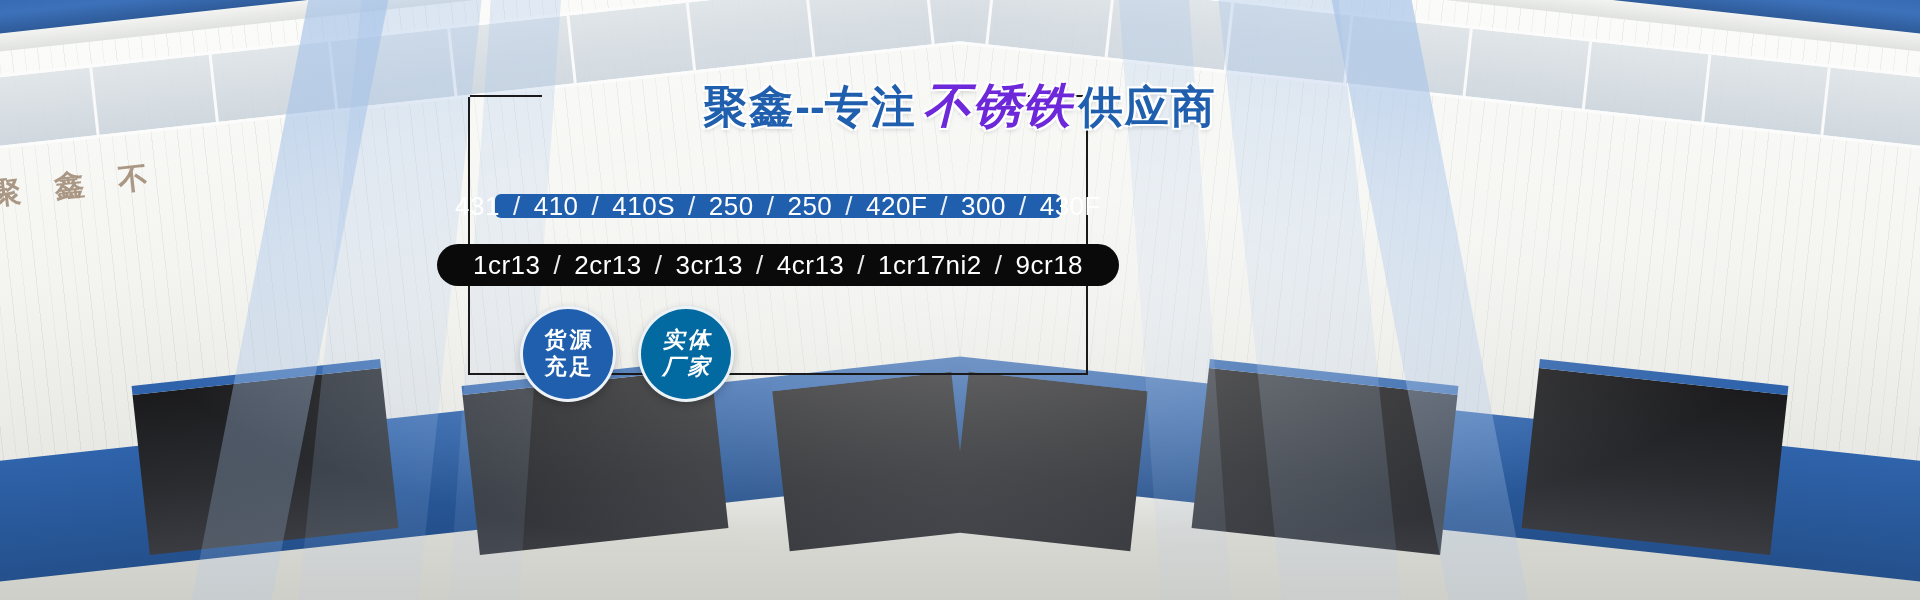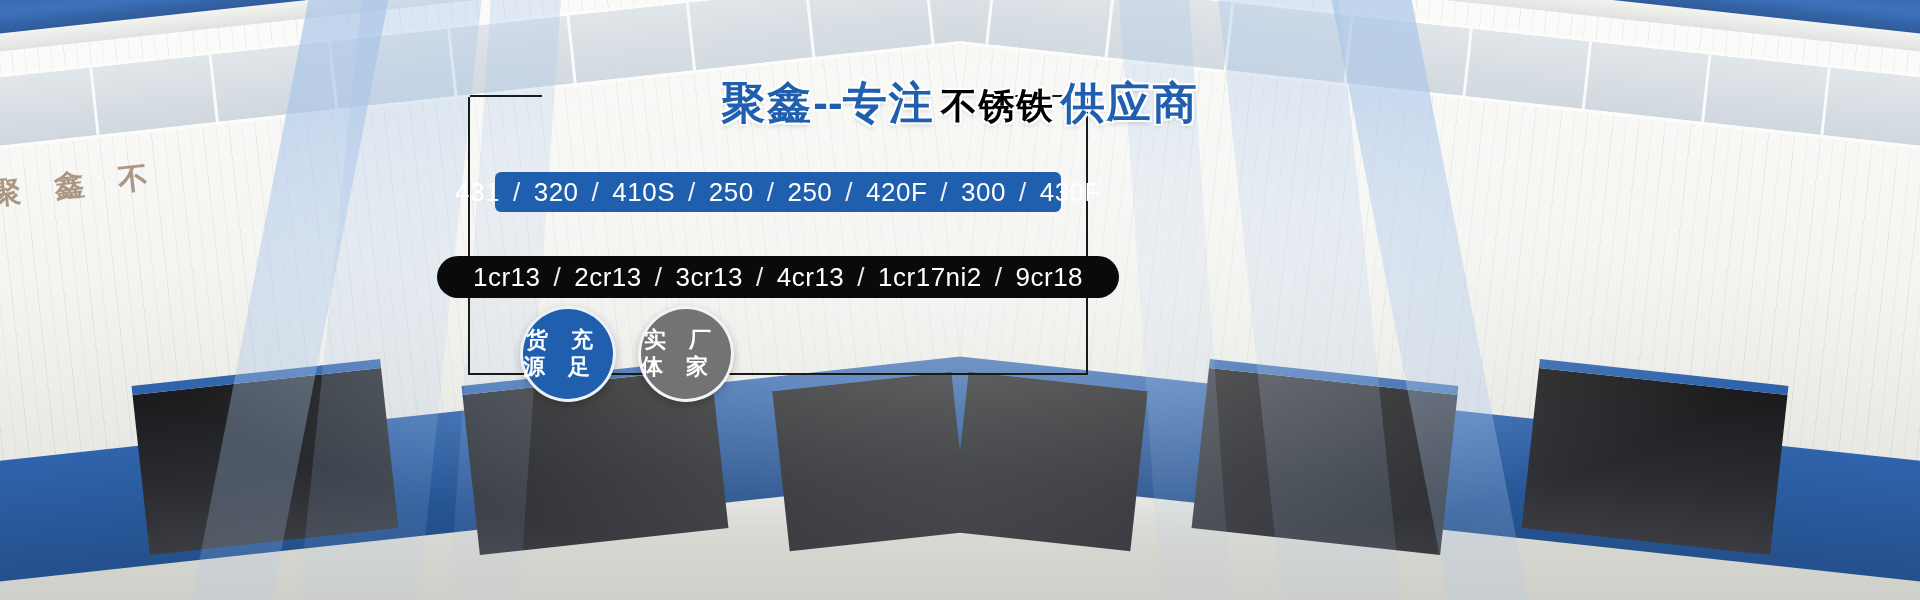--- a/index.html
+++ b/index.html
@@ -131,50 +131,50 @@
   
   .headline {
     position: absolute; left: 0; top: 74px; width: 1920px;
     text-align: center;
     font-size: 44px; font-weight: bold; letter-spacing: 2px;
     white-space: nowrap;
   }
   .headline span { display: inline-block; }
   .hl-blue   { color: #1f5fae; text-shadow: 2px 2px 0 #ffffff, -2px 2px 0 #ffffff, 2px -2px 0 #ffffff, -2px -2px 0 #ffffff, 0 3px 5px rgba(0,0,0,.18); }
   .hl-dash   { color: #1f5fae; letter-spacing: 0; text-shadow: 2px 2px 0 #ffffff, -2px 2px 0 #ffffff, 2px -2px 0 #ffffff, -2px -2px 0 #ffffff; }
-  .hl-green  { color: #000000; font-size: 36px; margin: 0 6px;
+  .hl-green  { color: #6d28d9; font-style: italic; font-size: 48px; margin: 0 6px;
                text-shadow: 2px 2px 0 #ffffff, -2px 2px 0 #ffffff, 2px -2px 0 #ffffff, -2px -2px 0 #ffffff, 0 3px 5px rgba(0,0,0,.18); }
 
   
   .pill {
     position: absolute;
     display: flex; align-items: center; justify-content: center;
     color: #ffffff; font-size: 26px; letter-spacing: .5px;
     white-space: nowrap;
   }
   .pill .tok { padding: 0 2px; }
   .pill .sep { padding: 0 11px; opacity: .92; }
 
   .pill-blue {
-    left: 495px; top: 172px; width: 566px; height: 40px;
+    left: 495px; top: 194px; width: 566px; height: 24px;
     background: #1f5fae; border-radius: 6px;
   }
   .pill-dark {
-    left: 437px; top: 256px; width: 682px; height: 42px;
+    left: 437px; top: 244px; width: 682px; height: 42px;
     background: #0a0a0a; border-radius: 21px;
   }
 
   
   .circles {
     position: absolute; left: 520px; top: 306px; width: 520px; height: 96px;
     display: flex; align-items: center; gap: 22px;
   }
   .circle {
     width: 96px; height: 96px; border-radius: 50%;
-    display: flex; flex-direction: row; align-items: center; justify-content: center;
+    display: flex; flex-direction: column; align-items: center; justify-content: center;
     color: #ffffff; font-size: 22px; font-weight: bold; line-height: 1.22;
     letter-spacing: 3px; text-indent: 3px;
     border: 3px solid rgba(255,255,255,.92);
     box-shadow: 0 3px 8px rgba(0,0,0,.22);
   }
   .c-blue  { background: #1f5fae; }
   .c-green { background: #2f9b52; }
 </style>
 </head>
 <body>
@@ -241,21 +241,21 @@
 
     <div class="bracket"></div>
 
     <div class="headline">
       <span class="hl-blue">聚鑫</span><span class="hl-dash">--</span><span class="hl-blue">专注</span><span class="hl-green">不锈铁</span><span class="hl-blue">供应商</span>
     </div>
 
     <div class="pill pill-blue" id="row-blue" style="background: rgb(31, 95, 174);">
         <span class="tok">431</span>
         <span class="sep">/</span>
-        <span class="tok">320</span>
+        <span class="tok">410</span>
         <span class="sep">/</span>
         <span class="tok">410S</span>
         <span class="sep">/</span>
         <span class="tok">250</span>
         <span class="sep">/</span>
         <span class="tok">250</span>
         <span class="sep">/</span>
         <span class="tok">420F</span>
         <span class="sep">/</span>
         <span class="tok">300</span>
@@ -274,20 +274,20 @@
         <span class="tok">1cr17ni2</span>
         <span class="sep">/</span>
         <span class="tok">9cr18</span>
       </div>
 
     <div class="circles" id="badges">
         <div class="circle c-blue" style="background: rgb(31, 95, 174);">
           <span>货源</span>
           <span>充足</span>
         </div>
-        <div class="circle c-blue" style="background: #737373;">
+        <div class="circle c-blue" style="background: #0369a1; font-style: italic;">
           <span>实体</span>
           <span>厂家</span>
         </div>
       </div>
 
   </div>
 </div>
 
 </body></html>

